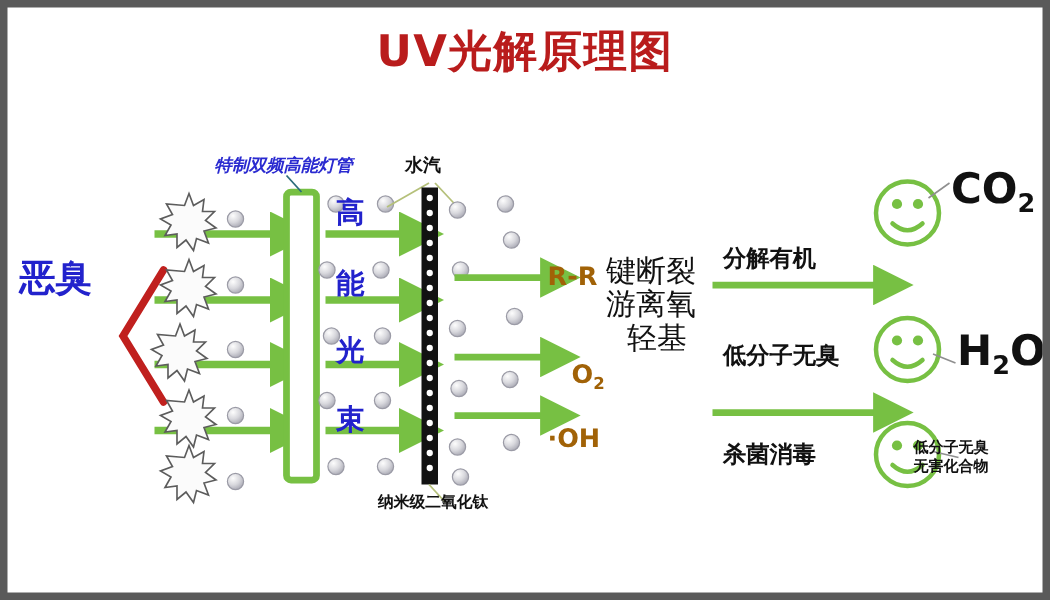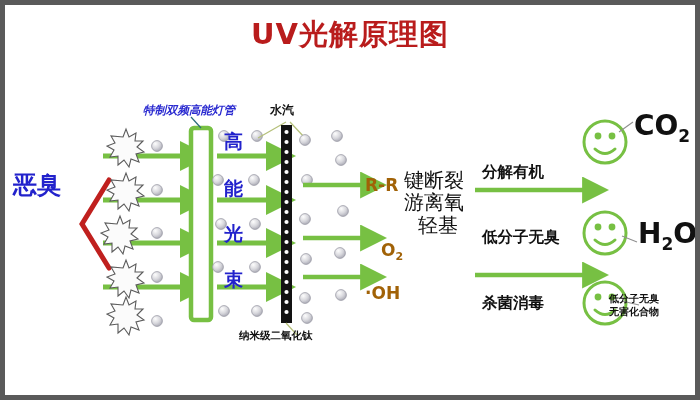--- a/index.html
+++ b/index.html
@@ -17,21 +17,21 @@
   .title{
     position:absolute;left:0;top:10px;width:690px;text-align:center;
     font-size:29px;font-weight:bold;color:#b91c1c;letter-spacing:1px;
     font-family:"DejaVu Sans","Liberation Sans",sans-serif;
   }
 
   .lbl{position:absolute;font-weight:bold;white-space:nowrap;line-height:1.05;}
 
   .lamp-label{font-size:11.5px;color:#2a2ad0;left:138px;top:99px;font-style:italic;}
   .vapor-label{font-size:12px;color:#111;left:265px;top:99px;}
-  .tio2-label{font-size:10.5px;color:#111;left:234px;top:325px;}
+  .tio2-label{font-size:10.5px;color:#111;left:247px;top:325px;}
 
   .src-text{
     position:absolute;left:8px;top:164px;width:72px;
     font-size:24px;font-weight:bold;color:#2222cc;line-height:1.35;
     text-align:left;
   }
 
   .beam-char{
     position:absolute;left:219px;font-size:19px;font-weight:bold;color:#2222cc;
   }

